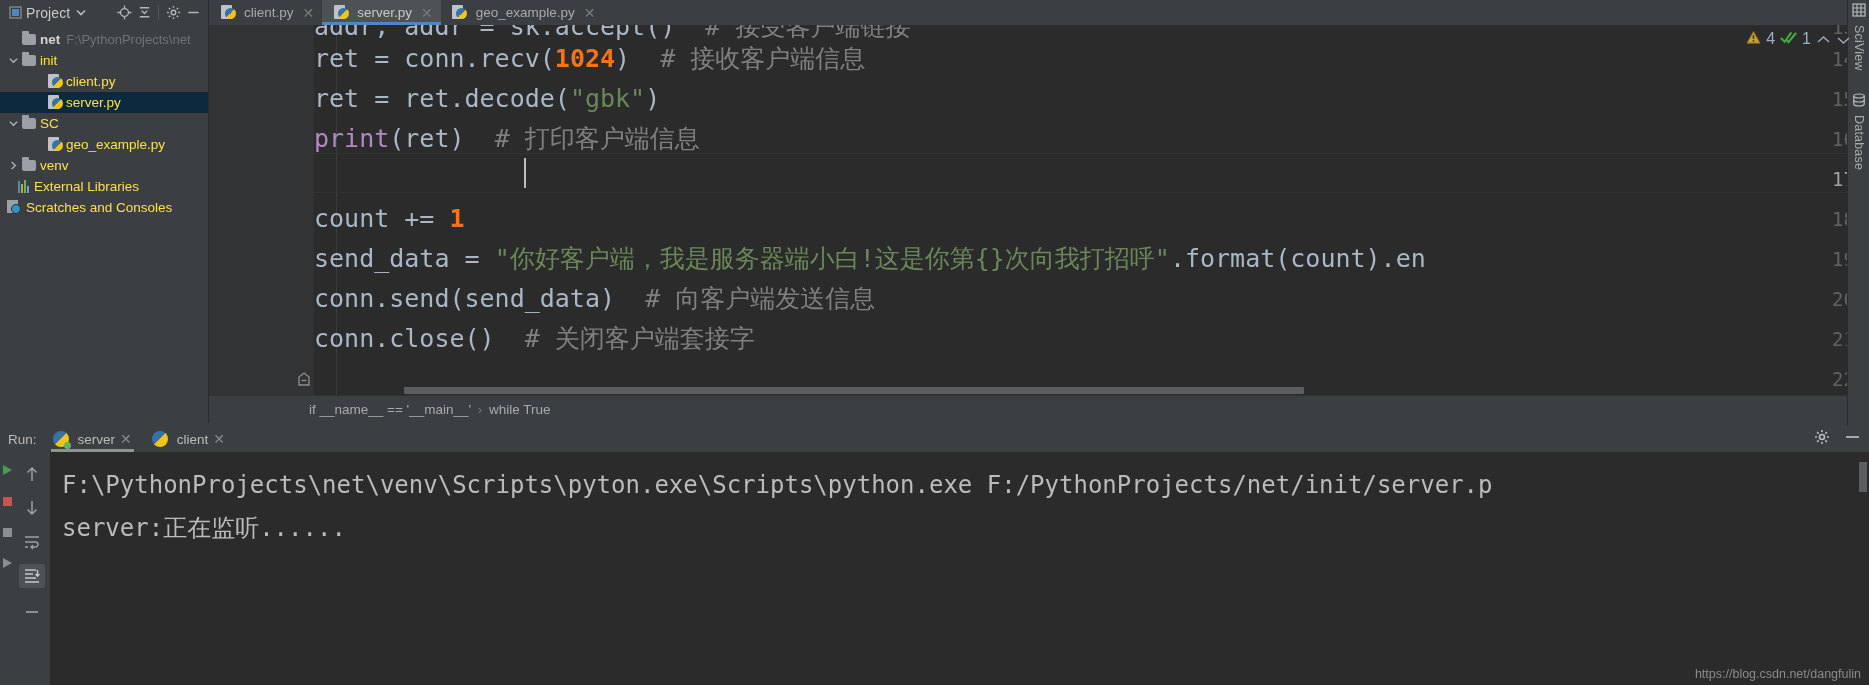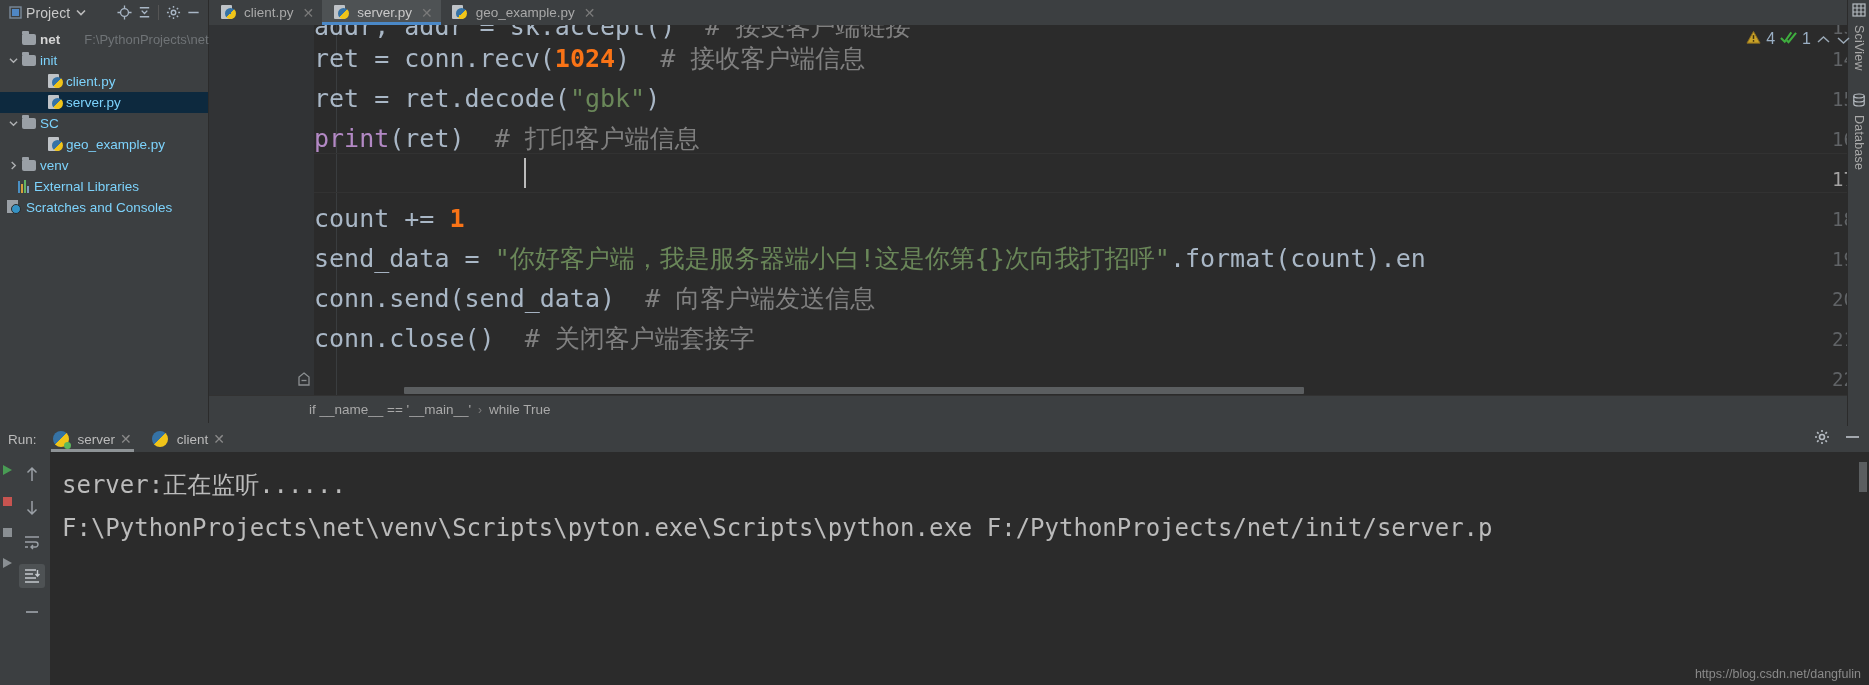--- a/index.html
+++ b/index.html
@@ -27,23 +27,23 @@
   .push { margin-left: auto; }
 
   .tree { padding-top: 4px; font-size: 13.5px; color: #bbbbbb; text-align: center; }
   .tree-row {
     display: flex; align-items: center; height: 21px;
     padding-left: 4px; white-space: nowrap; cursor: default;
   }
   .tree-row.selected { background: #0d293e; }
   .tw { width: 14px; height: 14px; display: inline-flex; align-items: center; justify-content: center; flex: 0 0 14px; color: #afb1b3; }
   .ic { width: 18px; height: 16px; display: inline-flex; align-items: center; justify-content: center; flex: 0 0 18px; margin-right: 2px;}
-  .lbl { font-size: 13.5px; color: #7dd3fc; }
+  .lbl { font-size: 13.5px; color: #fde047; }
   .lbl.bold { font-weight: bold; color: #d4d4d4; }
-  .path-dim { color: #6f7376; font-size: 13px; margin-left: 24px; }
+  .path-dim { color: #6f7376; font-size: 13px; margin-left: 6px; }
   .ind1 { padding-left: 6px; }
   .ind3 { padding-left: 46px; }
 
   
   .tabbar {
     position: absolute; left: 209px; top: 0; width: 1660px; height: 25px;
     background: #3c3f41; display: flex; align-items: flex-end;
   }
   .tab {
     height: 25px; display: flex; align-items: center; gap: 5px;
@@ -539,22 +539,22 @@
         </svg>
     </span>
     <span class="tool-btn">
       <svg width="16" height="10" viewBox="0 0 16 10">
           <path d="M2 7 H14" stroke="#9aa0a6" stroke-width="1.7"></path>
         </svg>
     </span>
   </div>
 
   <div class="console">
+    <div class="console-line">F:\PythonProjects\net\venv\Scripts\pyton.exe\Scripts\python.exe F:/PythonProjects/net/init/server.p</div>
     <div class="console-line">server:正在监听......</div>
-    <div class="console-line">F:\PythonProjects\net\venv\Scripts\pyton.exe\Scripts\python.exe F:/PythonProjects/net/init/server.p</div>
     <div class="cons-scroll-thumb"></div>
     <div class="watermark">https://blog.csdn.net/dangfulin</div>
   </div>
 
   <div class="right-bar">
     <div class="vtool">
       <span>
         <svg width="14" height="14" viewBox="0 0 14 14">
             <rect x="1" y="1" width="12" height="12" fill="none" stroke="#b6bcc2" stroke-width="1.2"></rect>
             <path d="M1 5 H13 M1 9 H13 M5 1 V13 M9 1 V13" stroke="#b6bcc2" stroke-width="1.1"></path>

